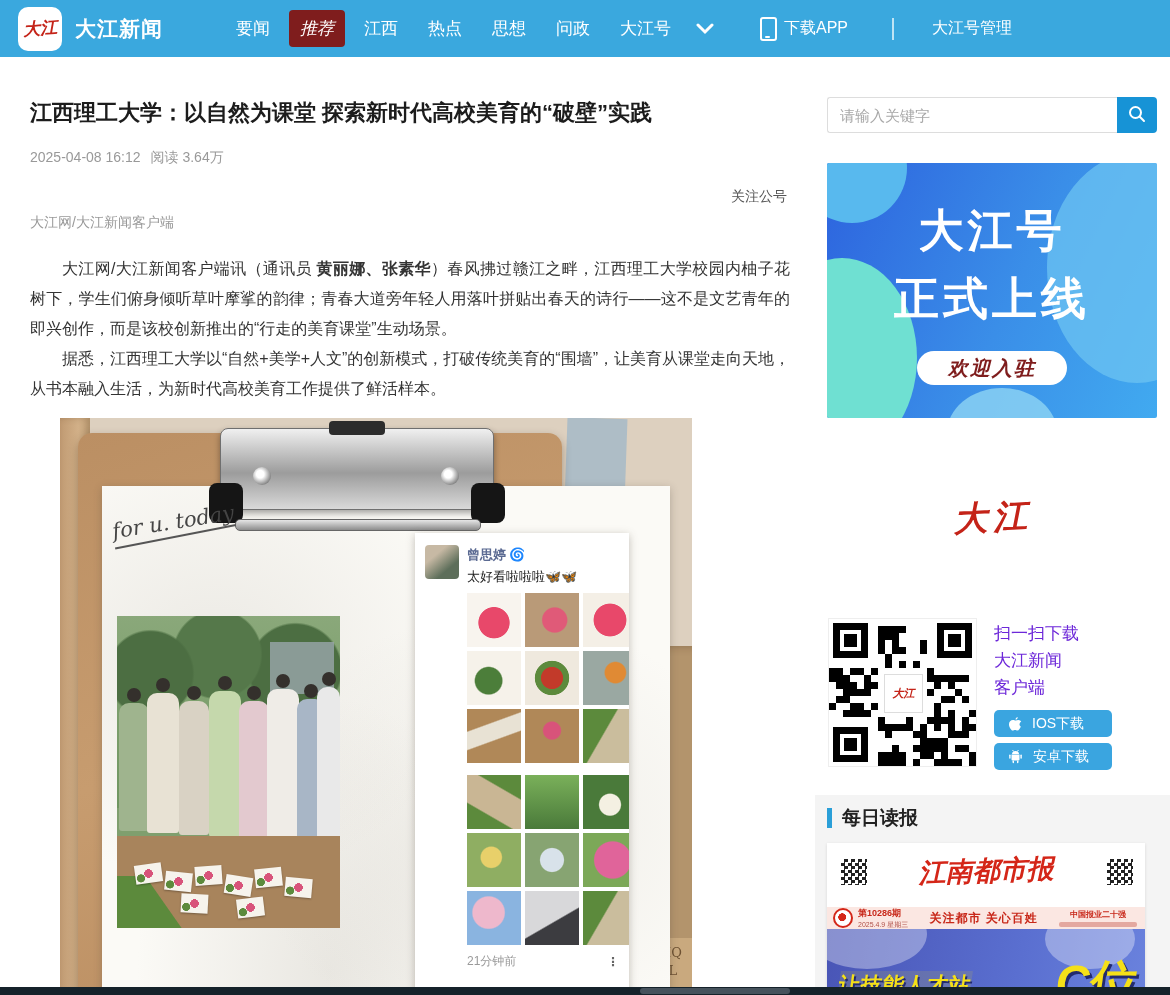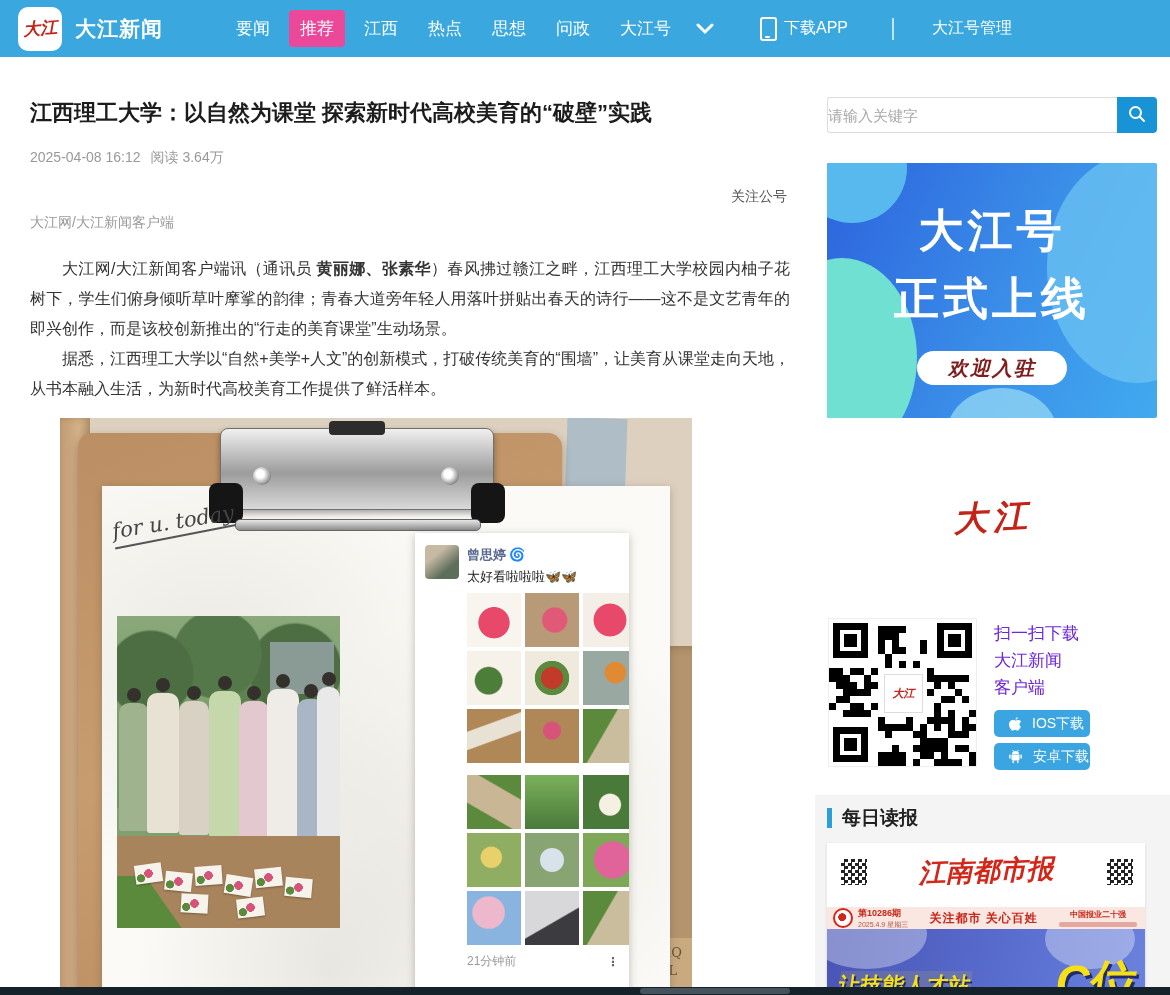--- a/index.html
+++ b/index.html
@@ -9,21 +9,21 @@
   
   .hdr{position:absolute;top:0;left:0;width:1170px;height:57px;background:#3aa8de;
        display:flex;align-items:center;}
   .logo-box{width:44px;height:44px;background:#fff;border-radius:10px;margin-left:18px;
             display:flex;align-items:center;justify-content:center;flex:none;}
   .logo-box span{color:#c42318;font-weight:bold;font-style:italic;font-size:17px;
                  font-family:"DejaVu Serif",serif;transform:rotate(-4deg);}
   .site-name{color:#fff;font-size:21px;font-weight:bold;margin-left:13px;letter-spacing:1px;}
   .nav{display:flex;align-items:center;margin-left:58px;}
   .nav-item{color:#fff;font-size:17px;padding:7px 11px;margin:0 4px;cursor:pointer;border-radius:4px;}
-  .nav-item.active{background:#ec4899;}
+  .nav-item.active{background:#7f1d1d;font-style:italic;}
   .chev{margin-left:10px;display:flex;align-items:center;}
   .hdr-right{margin-left:auto;margin-right:158px;display:flex;align-items:center;color:#fff;font-size:16px;}
   .phone-ico{width:13px;height:20px;border:2px solid #fff;border-radius:3px;position:relative;margin-right:7px;}
   .phone-ico:after{content:"";position:absolute;left:3px;bottom:1px;width:5px;height:2px;background:#fff;border-radius:1px;}
   .hdr-div{width:2px;height:22px;background:#bfe4f4;margin:0 38px 0 44px;}
 
   
   .main{position:absolute;top:57px;left:0;width:810px;}
   .a-title{margin:41px 20px 0 30px;font-size:22px;font-weight:bold;color:#1c1c1c;}
   .a-meta{display:flex;margin:21px 23px 0 30px;font-size:14px;color:#999;}
@@ -117,21 +117,21 @@
   .time-row{display:flex;align-items:center;font-size:12px;color:#9a9a9a;margin-top:8px;}
   .time-row .dots{margin-left:auto;color:#666;font-weight:bold;}
   .next-card{position:absolute;left:95px;top:598px;width:462px;height:46px;background:#fff;
       border-radius:6px 6px 0 0;box-shadow:0 0 6px rgba(0,0,0,.15);}
   .next-card span{display:inline-block;margin:16px 0 0 36px;font-size:16px;font-weight:bold;color:#2d2d2d;}
 
   
   .side{position:absolute;left:815px;top:57px;width:355px;height:938px;overflow:hidden;}
   .search-row{display:flex;margin:40px 13px 0 12px;}
   .search-input{flex:1;height:34px;border:1px solid #ddd;border-right:none;border-radius:3px 0 0 3px;
-      padding:0 0;font-size:15px;color:#333;outline:none;}
+      padding:0 12px;font-size:15px;color:#333;outline:none;}
   .search-input::placeholder{color:#a8a8a8;}
   .search-btn{width:40px;height:36px;border:none;background:#1793d6;border-radius:0 4px 4px 0;
       display:flex;align-items:center;justify-content:center;cursor:pointer;}
   .banner{position:relative;margin:30px 13px 0 12px;height:255px;border-radius:2px;overflow:hidden;
       background:linear-gradient(115deg,#2d63de,#3a8ee8 55%,#41aaf0);cursor:pointer;}
   .banner .bl1{position:absolute;left:-60px;bottom:-40px;width:150px;height:200px;border-radius:50%;background:#6fe0d2;}
   .banner .bl2{position:absolute;left:-30px;top:-50px;width:110px;height:110px;border-radius:50%;background:#58b9ee;}
   .banner .bl3{position:absolute;right:-70px;top:-10px;width:180px;height:230px;border-radius:50%;background:#6cc3f2;opacity:.75;}
   .banner .bl4{position:absolute;left:120px;bottom:-60px;width:110px;height:90px;border-radius:50%;background:#8ed4f4;opacity:.8;}
   .banner .t1b,.banner .t2b{position:relative;text-align:center;color:#fff;font-weight:bold;font-size:45px;letter-spacing:4px;}
@@ -146,21 +146,21 @@
   .qr{position:relative;width:147px;height:147px;background:#fff;border:1px solid #eee;flex:none;}
   .qr i{position:absolute;width:7px;height:7px;background:#000;}
   .finder{position:absolute;width:35px;height:35px;border:7px solid #000;box-sizing:border-box;}
   .finder:after{content:"";position:absolute;left:4px;top:4px;width:13px;height:13px;background:#000;}
   .f1{left:4px;top:4px;} .f2{right:4px;top:4px;} .f3{left:4px;bottom:4px;}
   .qr-center{position:absolute;left:55px;top:55px;width:37px;height:37px;background:#fff;border:1px solid #ddd;
       display:flex;align-items:center;justify-content:center;}
   .qr-center span{color:#c42318;font-weight:bold;font-style:italic;font-size:11px;font-family:"DejaVu Serif",serif;}
   .qr-info{margin-left:17px;padding-top:2px;}
   .qr-info .ln{font-size:17px;color:#6d28d9;line-height:27px;}
-  .dl-btn{display:flex;align-items:center;width:96px;height:27px;margin-top:6px;border:none;
+  .dl-btn{display:flex;align-items:center;width:118px;height:27px;margin-top:6px;border:none;
       background:#3aa5e0;border-radius:5px;color:#fff;font-size:14px;cursor:pointer;padding:0 0 0 14px;}
   .dl-btn svg{margin-right:10px;}
   .dl-btn.first{margin-top:9px;}
 
   .daily{margin-top:25px;margin-left:-5px;width:360px;height:210px;background:#f4f4f4;padding:10px 0 0 17px;box-sizing:border-box;}
   .daily-hd{display:flex;align-items:center;}
   .daily-bar{width:5px;height:20px;background:#2a9fd8;margin-right:10px;}
   .daily-title{font-size:19px;font-weight:bold;color:#222;}
   .news-card{margin-top:12px;width:318px;height:160px;background:#fff;box-shadow:0 1px 3px rgba(0,0,0,.12);
       overflow:hidden;cursor:pointer;}

